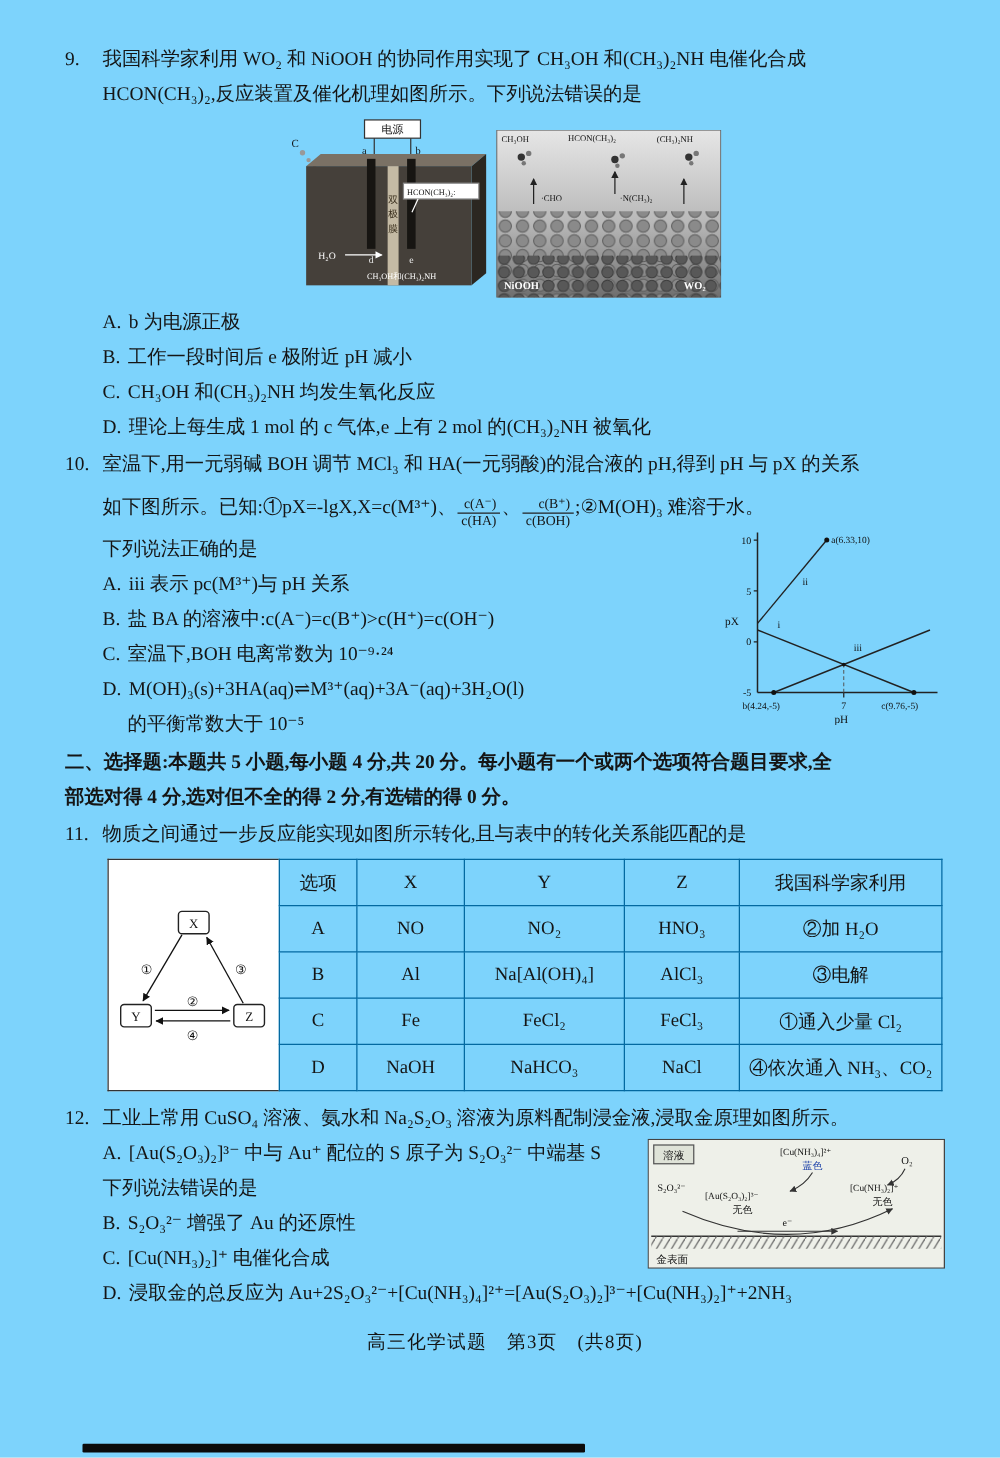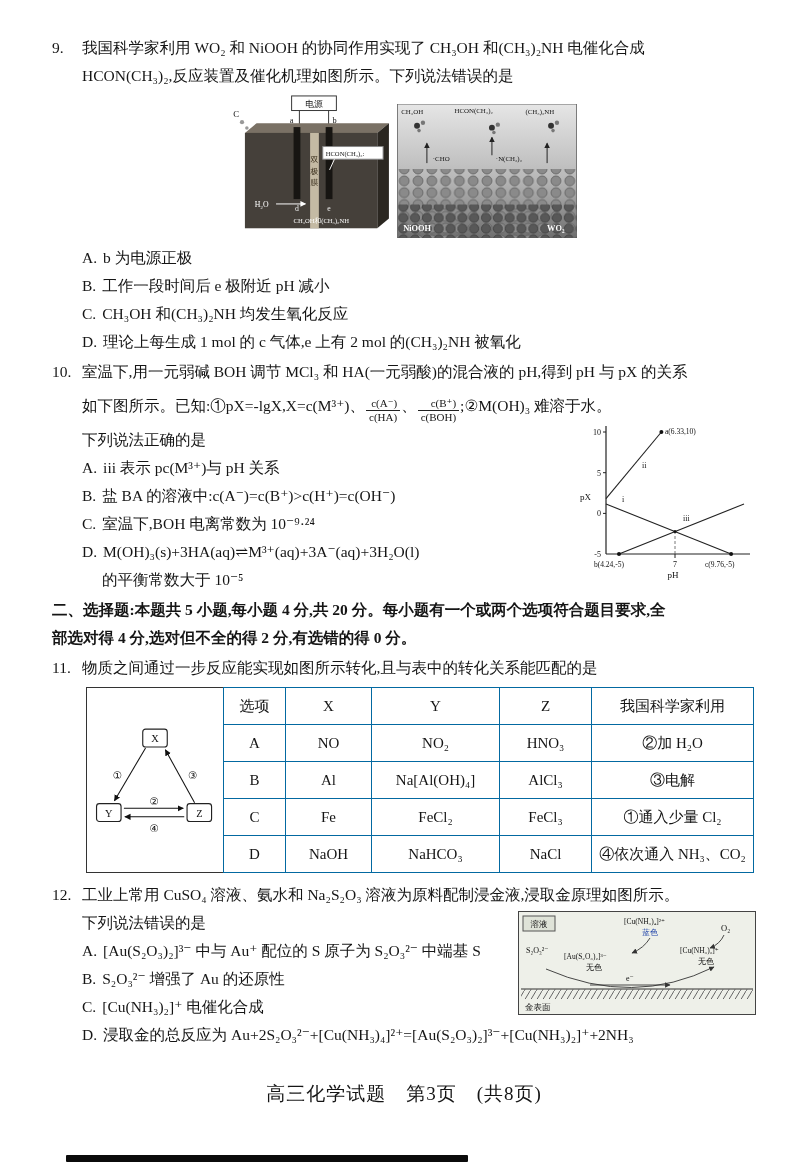--- a/index.html
+++ b/index.html
@@ -1,20 +1,20 @@
 <!DOCTYPE html>
 <html><head>
 <meta charset="utf-8">
 <style>
   html,body{margin:0;padding:0;background:#e9e9e9;}
   .page{
     position:relative;
     width:800px;height:1166px;
     margin:0 auto;
-    background:#ffffff;
+    background:#7dd3fc;
     box-sizing:border-box;
     padding:34px 44px 0 52px;
     font-family:"Liberation Serif","DejaVu Serif",serif;
     color:#151515;
     font-size:15.5px;
     overflow:hidden;
   }
   .q{margin-bottom:2px;}
   .qline{line-height:28px;padding-left:30px;}
   .qnum{display:inline-block;width:30px;margin-left:-30px;text-align:left;}
@@ -28,21 +28,21 @@
   .q10-text{padding-right:196px;}
   .q10-graph{position:absolute;right:0;top:-4px;}
   .section-head{font-weight:bold;line-height:28px;margin:2px 0 2px 0;}
   .q11-box{display:flex;margin:5px 0 8px 34px;width:668px;}
   .q11-diag{border:1px solid #333;border-right:none;width:136px;display:flex;align-items:center;justify-content:center;background:#fff;}
   table.t11{border-collapse:collapse;flex:1;font-size:15px;}
   table.t11 th,table.t11 td{border:1px solid #0369a1;text-align:center;font-weight:normal;padding:2px 6px;height:32px;}
   .q12-body{position:relative;}
   .q12-text{padding-right:248px;}
   .q12-diag{position:absolute;right:0;top:2px;}
-  .footer{text-align:center;margin-top:32px;font-size:19px;letter-spacing:1px;}
+  .footer{text-align:center;margin-top:15px;font-size:15px;letter-spacing:1px;}
   .scanbar{position:absolute;left:66px;bottom:4px;width:402px;height:7px;background:#0b0b0b;border-radius:1px;}
   svg text{font-family:"Liberation Serif","DejaVu Serif",serif;}
 </style>
 </head>
 <body>
 
 <div class="page">
 
   <div class="q">
     <div class="qline"><span class="qnum">9.</span><span>我国科学家利用 WO₂ 和 NiOOH 的协同作用实现了 CH₃OH 和(CH₃)₂NH 电催化合成</span></div>
@@ -261,22 +261,22 @@
       </tbody>
         </table>
     </div>
   </div>
 
   <div class="q">
     <div class="qline"><span class="qnum">12.</span><span>工业上常用 CuSO₄ 溶液、氨水和 Na₂S₂O₃ 溶液为原料配制浸金液,浸取金原理如图所示。</span></div>
 
     <div class="q12-body">
       <div class="q12-text">
+        <div class="qline opt"><span class="lab">A.</span><span>[Au(S₂O₃)₂]³⁻ 中与 Au⁺ 配位的 S 原子为 S₂O₃²⁻ 中端基 S</span></div>
         <div class="qline">下列说法错误的是</div>
-        <div class="qline opt"><span class="lab">A.</span><span>[Au(S₂O₃)₂]³⁻ 中与 Au⁺ 配位的 S 原子为 S₂O₃²⁻ 中端基 S</span></div>
         <div class="qline opt"><span class="lab">B.</span><span>S₂O₃²⁻ 增强了 Au 的还原性</span></div>
         <div class="qline opt"><span class="lab">C.</span><span>[Cu(NH₃)₂]⁺ 电催化合成</span></div>
       </div>
 
       <svg class="q12-diag" width="238" height="104" viewBox="0 0 238 104">
         <defs>
           <pattern id="hatch12" width="6" height="10" patternUnits="userSpaceOnUse">
             <line x1="0" y1="10" x2="6" y2="0" stroke="#666" stroke-width="1"></line>
           </pattern>
           <marker id="arwG" markerWidth="7" markerHeight="7" refX="5.5" refY="3" orient="auto">

